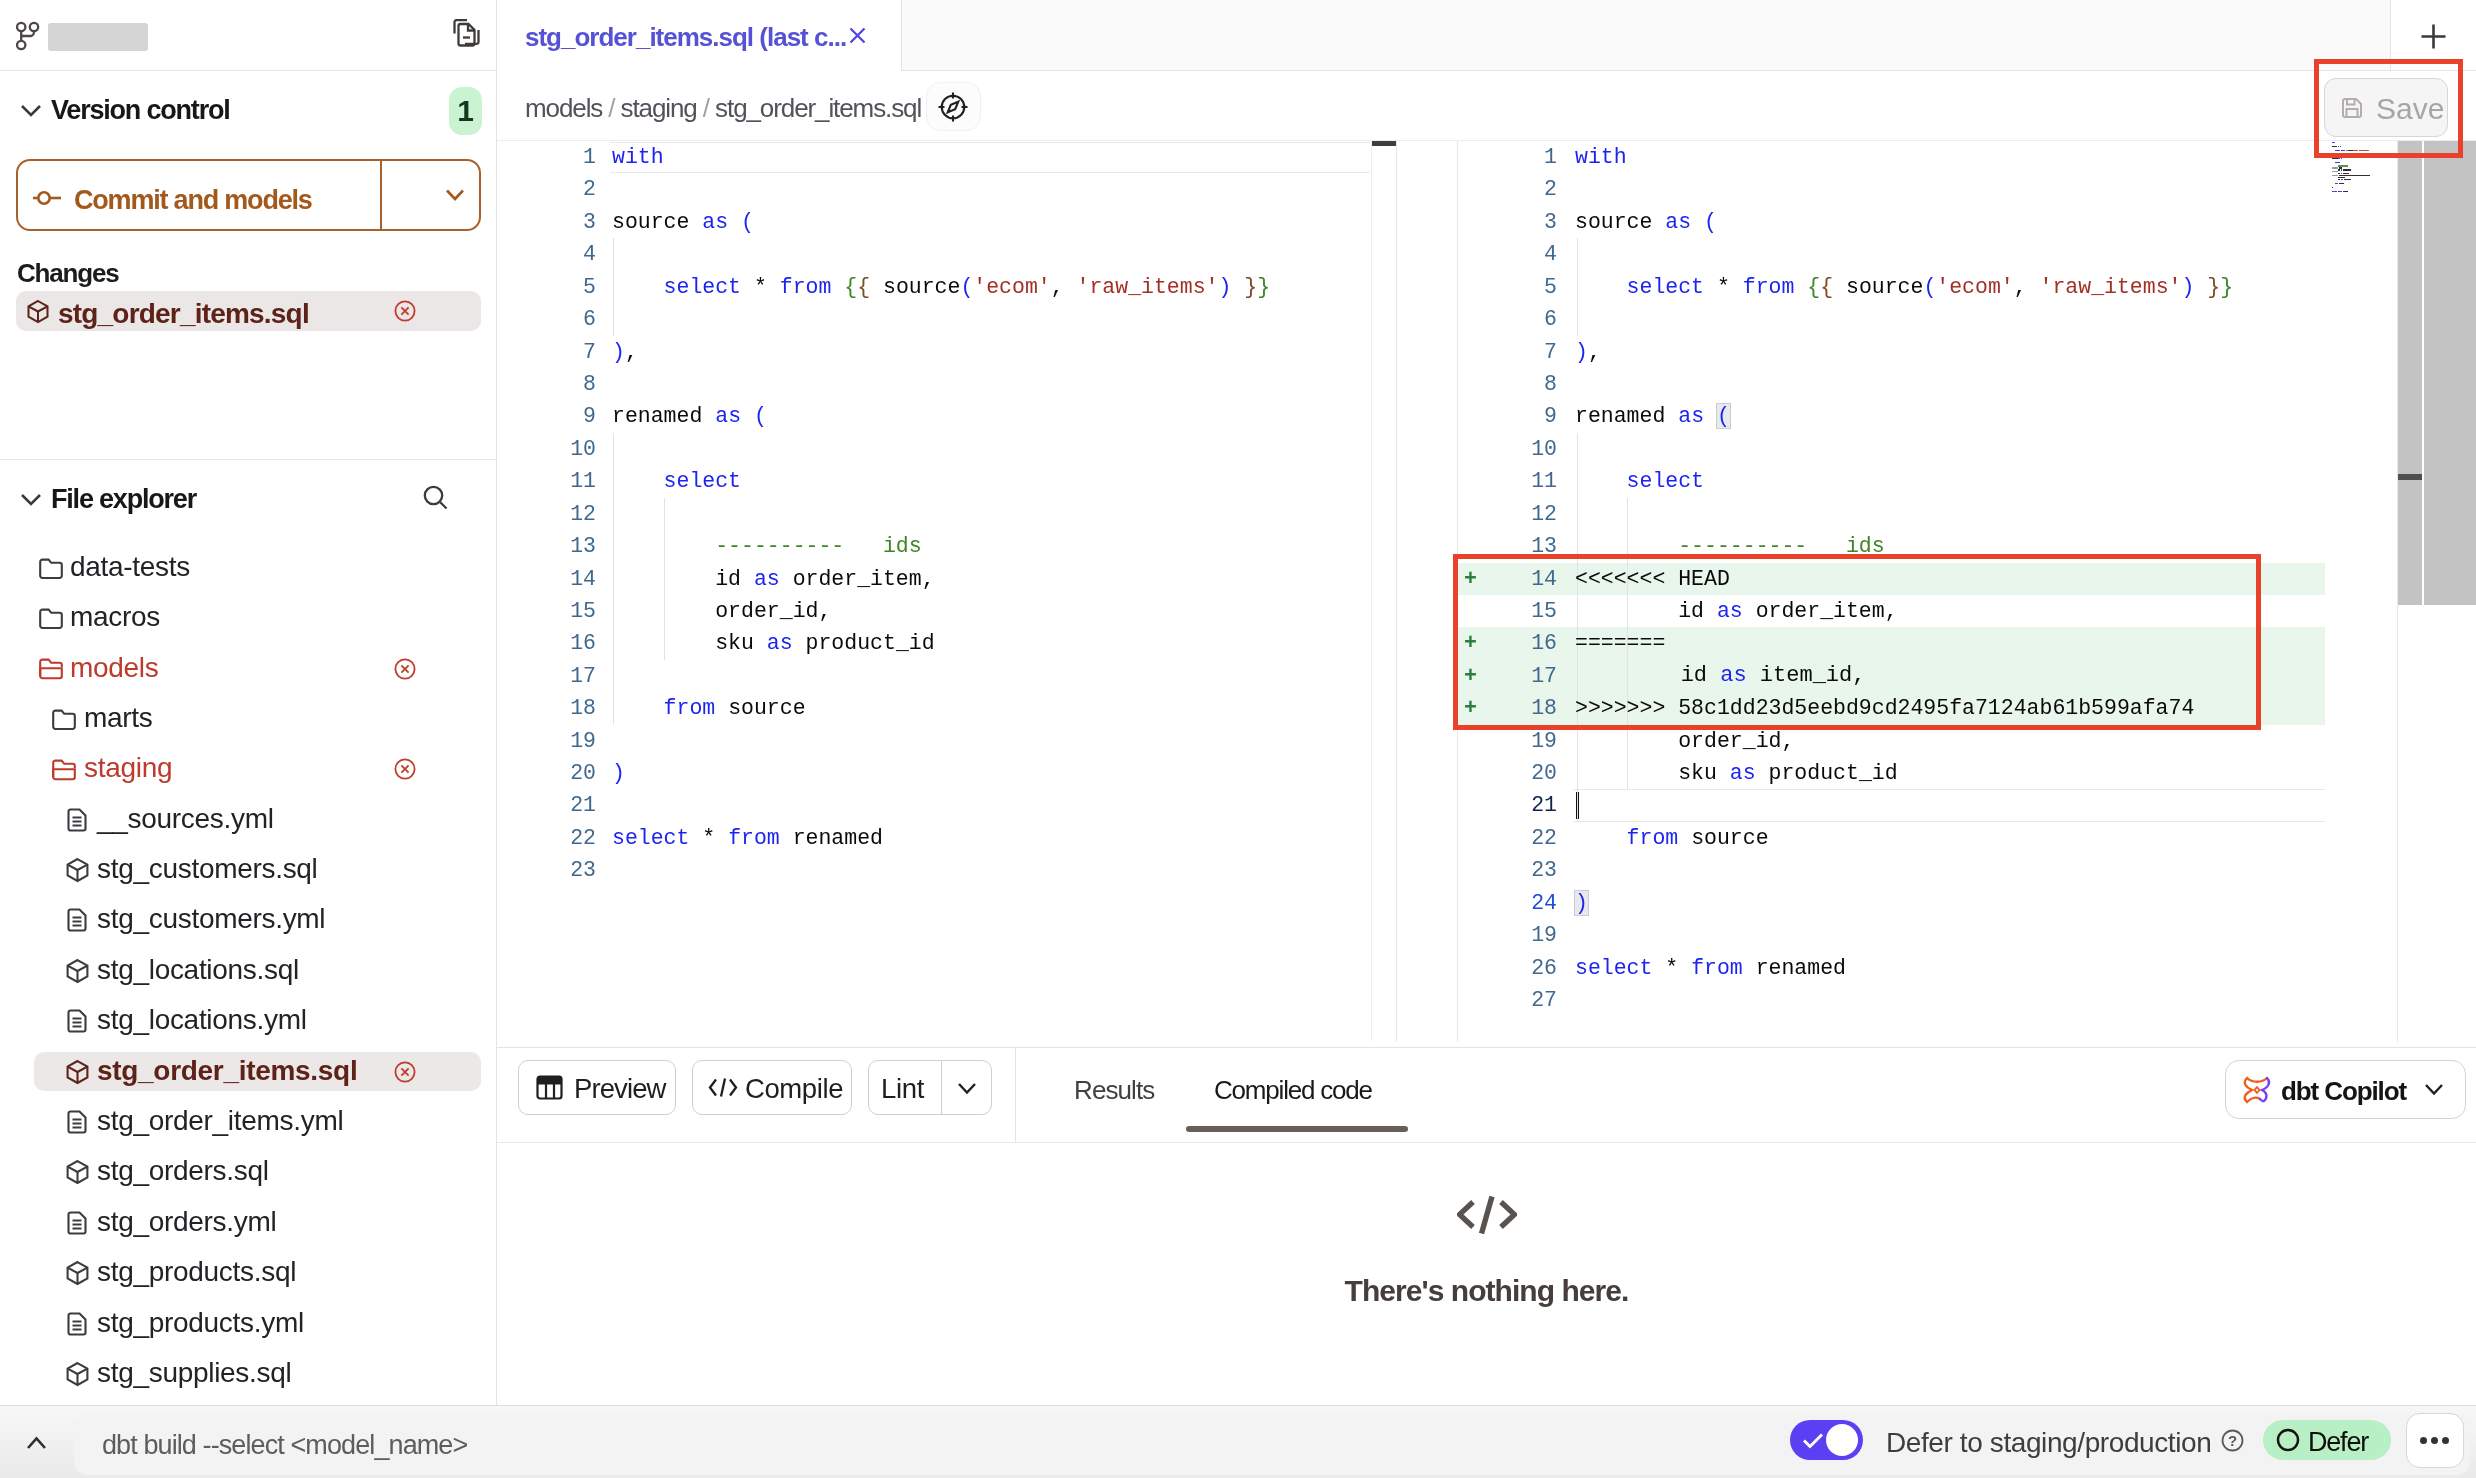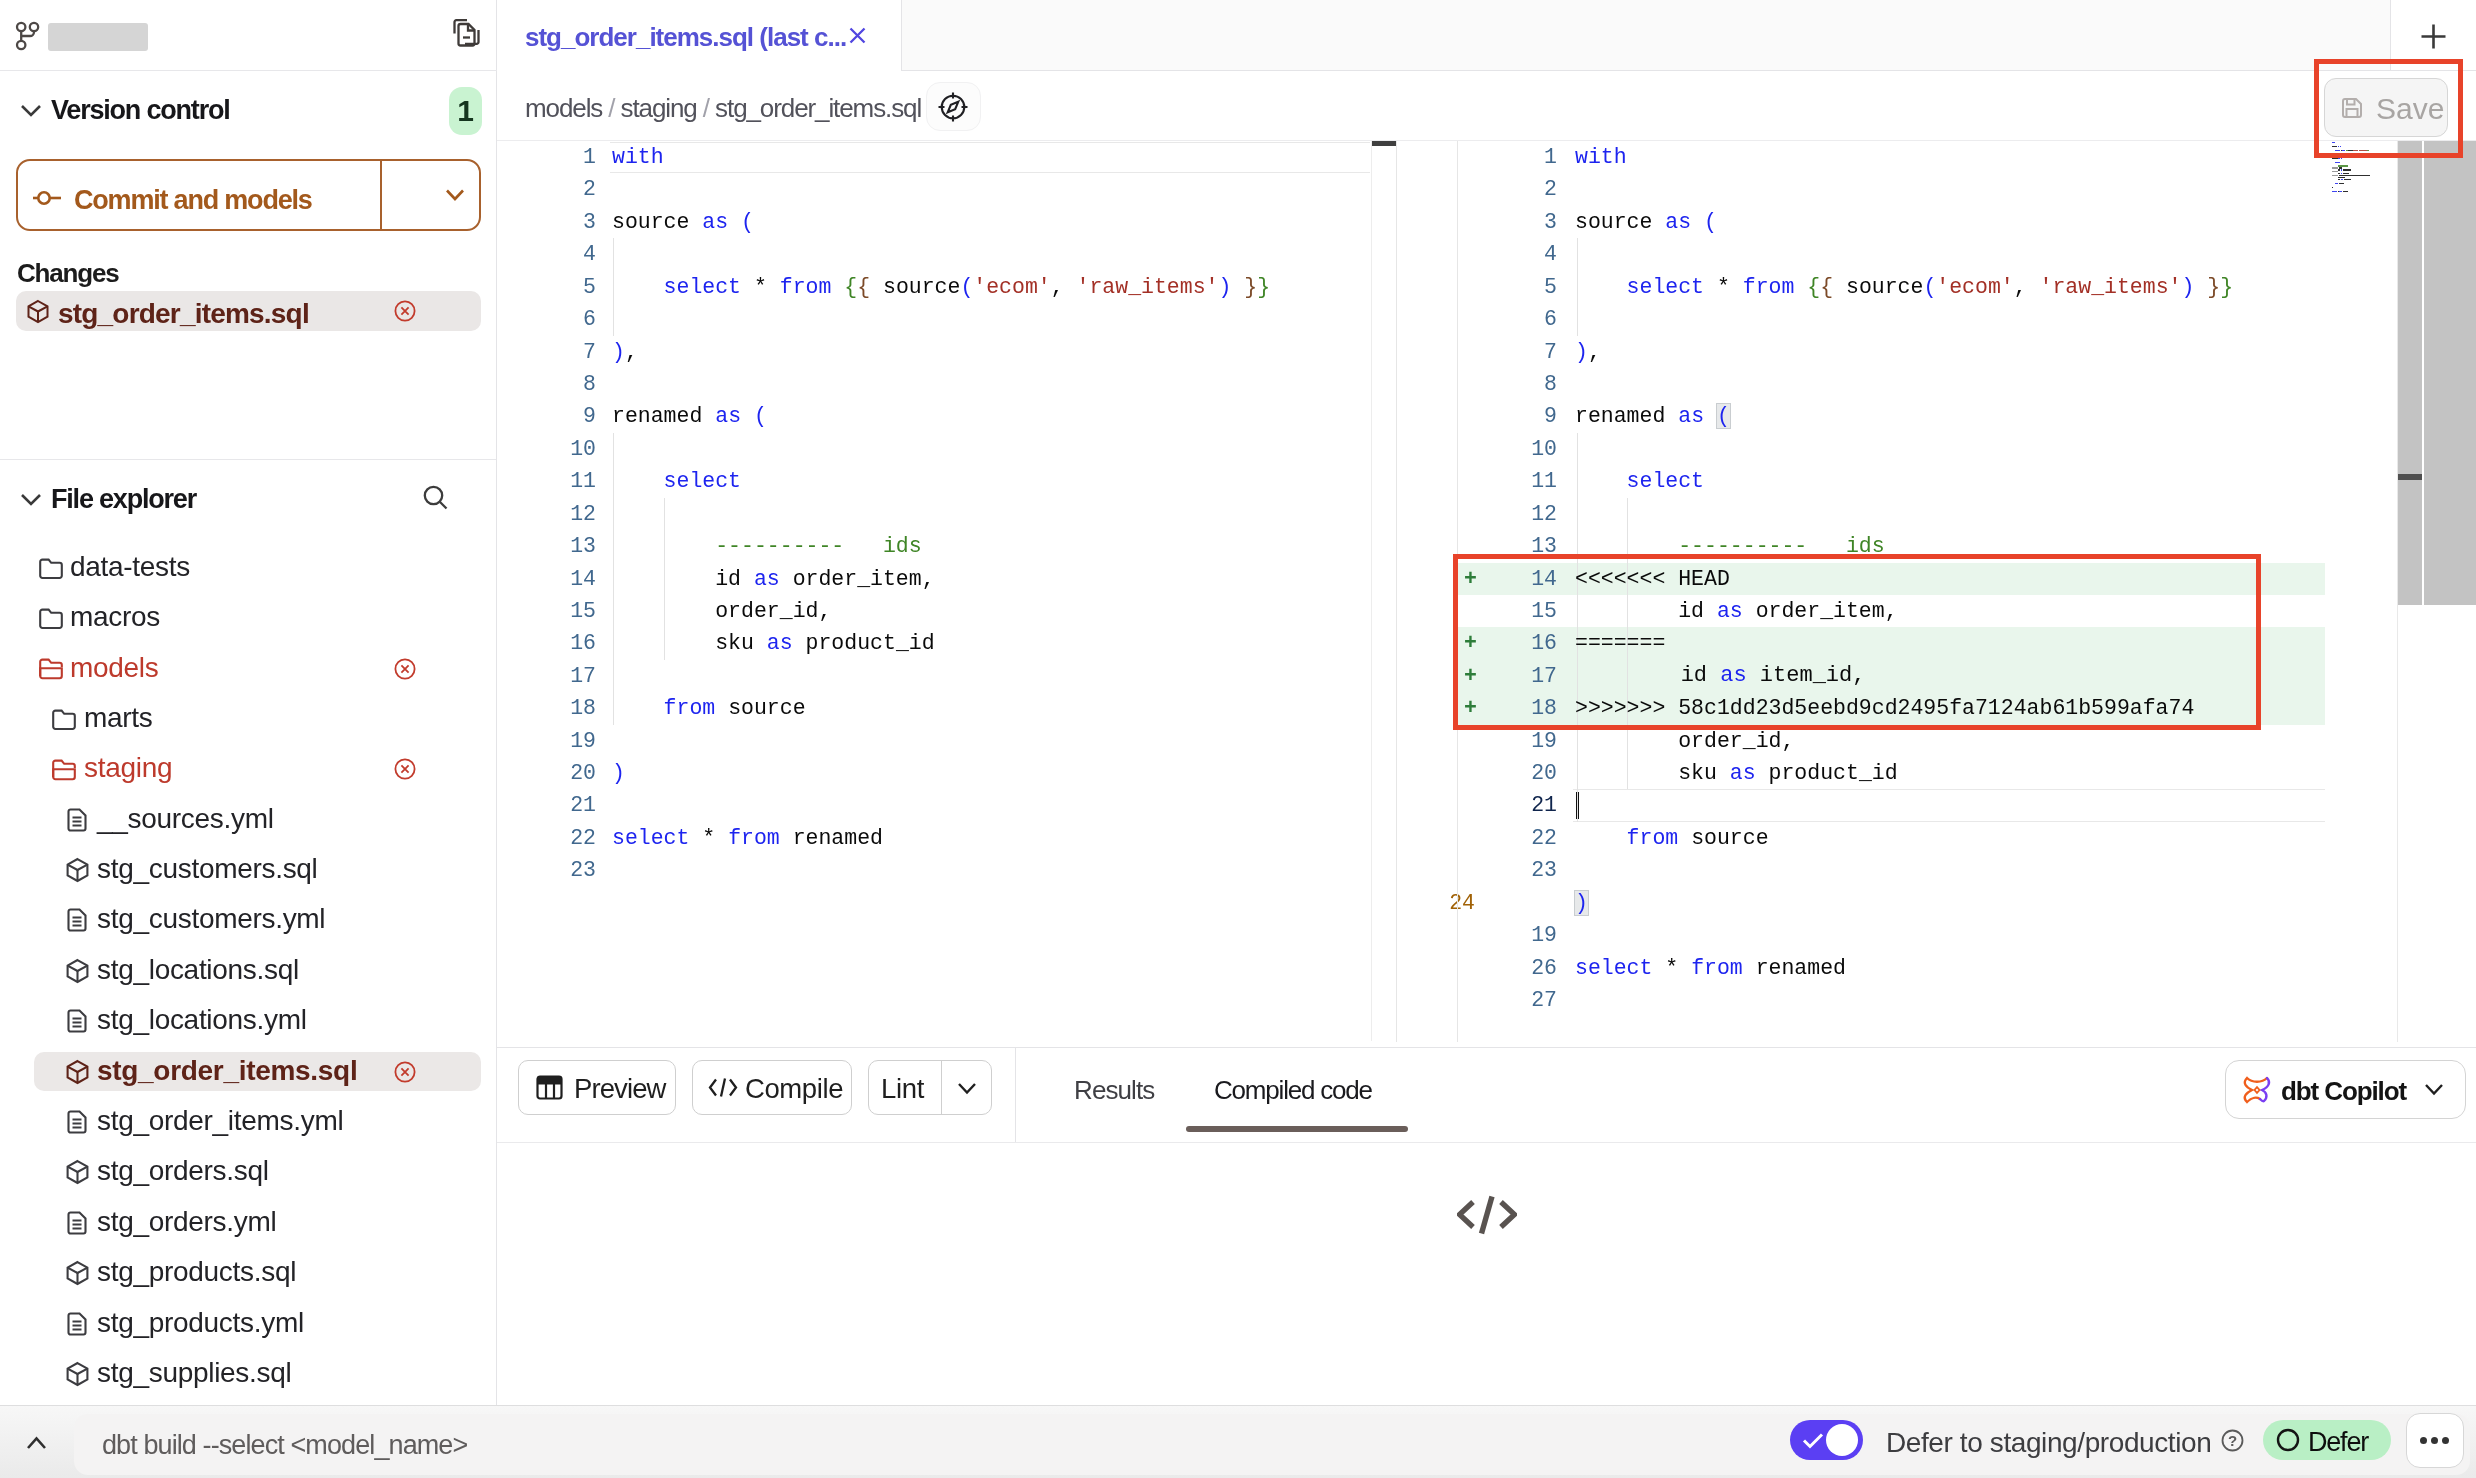--- a/index.html
+++ b/index.html
@@ -292,20 +292,21 @@
   <path d="M2,2 L10,10.5 L18,2" fill="none" stroke="#1f1f1f" stroke-width="2.4"></path>
 </svg>
 
 <svg class="abs" style="left:1457px;top:1195px;" width="60" height="40" viewBox="0 0 60 40">
   <g fill="none" stroke="#595350" stroke-width="5.4">
     <path d="M16,7 L2.5,19.5 L16,32"></path>
         <path d="M44,7 L57.5,19.5 L44,32"></path>
         <path d="M35,1.5 L24.5,38.5"></path>
   </g>
 </svg>
+<div class="abs" style="left:497px;top:1274px;width:1979px;text-align:center;font-size:30px;font-weight:bold;letter-spacing:-0.95px;color:#453e3b;">There's nothing here.</div>
 
 <div class="abs" style="left:0;top:1405px;width:2476px;height:1px;background:#dededf;"></div>
 <div class="abs" style="left:0;top:1406px;width:2476px;height:72px;background:linear-gradient(#f7f7f7,#eaeaea);"></div>
 <svg class="abs" style="left:26px;top:1436px;" width="21" height="14" viewBox="0 0 21 14">
   <path d="M2,12 L10.5,2.5 L19,12" fill="none" stroke="#2f2f2f" stroke-width="2.6"></path>
 </svg>
 <div class="abs" style="left:74px;top:1414px;width:2396px;height:61px;background:#f4f3f3;border-radius:14px;"></div>
 <div class="abs" style="left:102px;top:1430px;font-size:27px;letter-spacing:-0.9px;color:#5f5c5c;">dbt build --select &lt;model_name&gt;</div>
 
 <div class="abs" style="left:1790px;top:1420px;width:73px;height:40px;background:#5b3ff3;border-radius:20px;"></div>
@@ -412,21 +413,21 @@
 <div class="abs mono" style="left:1464px;top:692.1px;height:32.42px;line-height:32.42px;font-size:21.5px;font-weight:bold;color:#2e7d3a;">+</div>
 <div class="abs mono row-ct" style="left:1575px;top:692.1px;height:32.42px;line-height:32.42px;font-size:21.5px;"><span style="color:#0a0a0a">&gt;&gt;&gt;&gt;&gt;&gt;&gt; 58c1dd23d5eebd9cd2495fa7124ab61b599afa74</span></div>
 <div class="abs mono" style="left:1490px;top:724.6px;width:67px;height:32.42px;line-height:32.42px;font-size:21.5px;color:#41688e;text-align:right;">19</div>
 <div class="abs mono row-ct" style="left:1575px;top:724.6px;height:32.42px;line-height:32.42px;font-size:21.5px;">        <span style="color:#0a0a0a">order_id,</span></div>
 <div class="abs mono" style="left:1490px;top:757.0px;width:67px;height:32.42px;line-height:32.42px;font-size:21.5px;color:#41688e;text-align:right;">20</div>
 <div class="abs mono row-ct" style="left:1575px;top:757.0px;height:32.42px;line-height:32.42px;font-size:21.5px;">        <span style="color:#0a0a0a">sku</span> <span style="color:#1d24ef">as</span> <span style="color:#0a0a0a">product_id</span></div>
 <div class="abs mono" style="left:1490px;top:789.4px;width:67px;height:32.42px;line-height:32.42px;font-size:21.5px;color:#10254d;text-align:right;">21</div>
 <div class="abs mono" style="left:1490px;top:821.8px;width:67px;height:32.42px;line-height:32.42px;font-size:21.5px;color:#41688e;text-align:right;">22</div>
 <div class="abs mono row-ct" style="left:1575px;top:821.8px;height:32.42px;line-height:32.42px;font-size:21.5px;">    <span style="color:#1d24ef">from</span> <span style="color:#0a0a0a">source</span></div>
 <div class="abs mono" style="left:1490px;top:854.2px;width:67px;height:32.42px;line-height:32.42px;font-size:21.5px;color:#41688e;text-align:right;">23</div>
-<div class="abs mono" style="left:1408px;top:886.7px;width:67px;height:32.42px;line-height:32.42px;font-size:21.5px;color:#a16207;text-align:right;">24</div>
+<div class="abs mono" style="left:1490px;top:886.7px;width:67px;height:32.42px;line-height:32.42px;font-size:21.5px;color:#1d4ed8;text-align:right;">24</div>
 <div class="abs mono row-ct" style="left:1575px;top:886.7px;height:32.42px;line-height:32.42px;font-size:21.5px;"><span style="color:#1d24ef;background:#e7e9ea;box-shadow:0 0 0 1px #c9cdd0;">)</span></div>
 <div class="abs mono" style="left:1490px;top:919.1px;width:67px;height:32.42px;line-height:32.42px;font-size:21.5px;color:#41688e;text-align:right;">19</div>
 <div class="abs mono" style="left:1490px;top:951.5px;width:67px;height:32.42px;line-height:32.42px;font-size:21.5px;color:#41688e;text-align:right;">26</div>
 <div class="abs mono row-ct" style="left:1575px;top:951.5px;height:32.42px;line-height:32.42px;font-size:21.5px;"><span style="color:#1d24ef">select</span> <span style="color:#0a0a0a">*</span> <span style="color:#1d24ef">from</span> <span style="color:#0a0a0a">renamed</span></div>
 <div class="abs mono" style="left:1490px;top:983.9px;width:67px;height:32.42px;line-height:32.42px;font-size:21.5px;color:#41688e;text-align:right;">27</div>
 <div class="abs" style="left:1396px;top:141px;width:1px;height:901px;background:#e6e6e6;"></div>
 <div class="abs" style="left:1371px;top:141px;width:25px;height:4.5px;background:#3f3f3f;"></div>
 <div class="abs" style="left:1371px;top:141px;width:1px;height:900px;background:#ededed;"></div>
 <div class="abs" style="left:1457px;top:141px;width:1px;height:901px;background:#e6e6e6;"></div>
 <div class="abs" style="left:2397px;top:141px;width:1px;height:901px;background:#e9e9e9;"></div>

